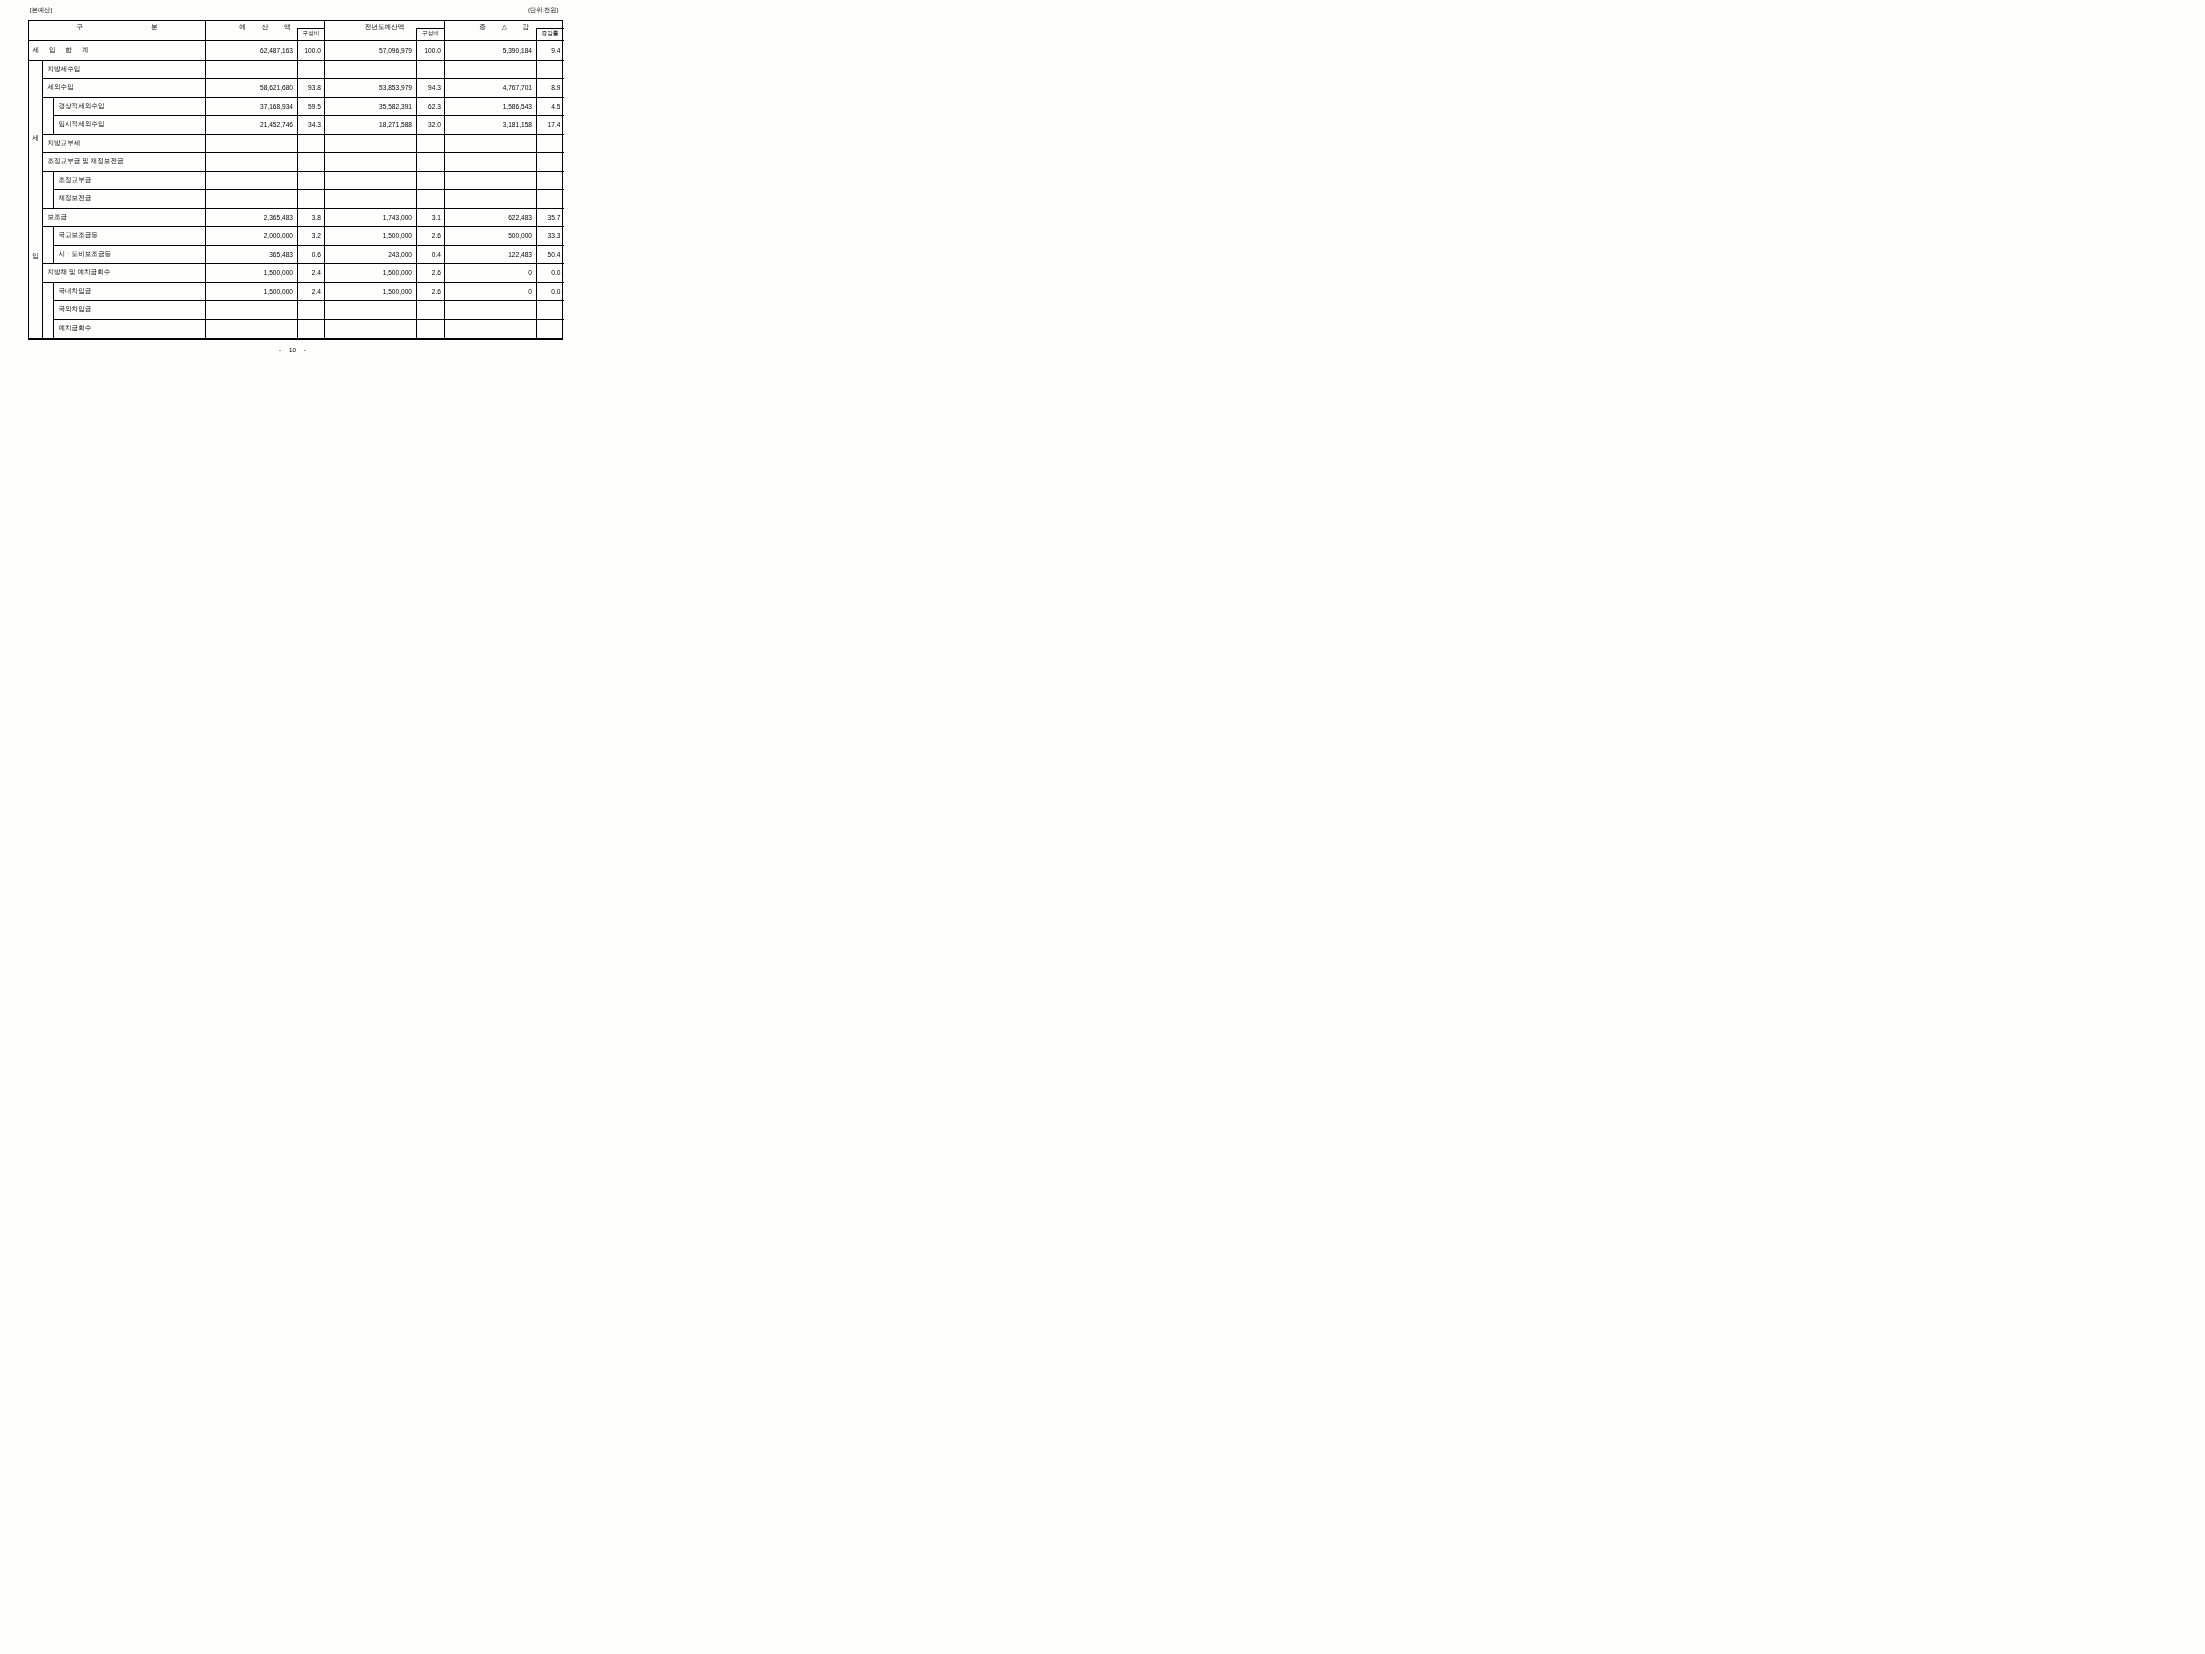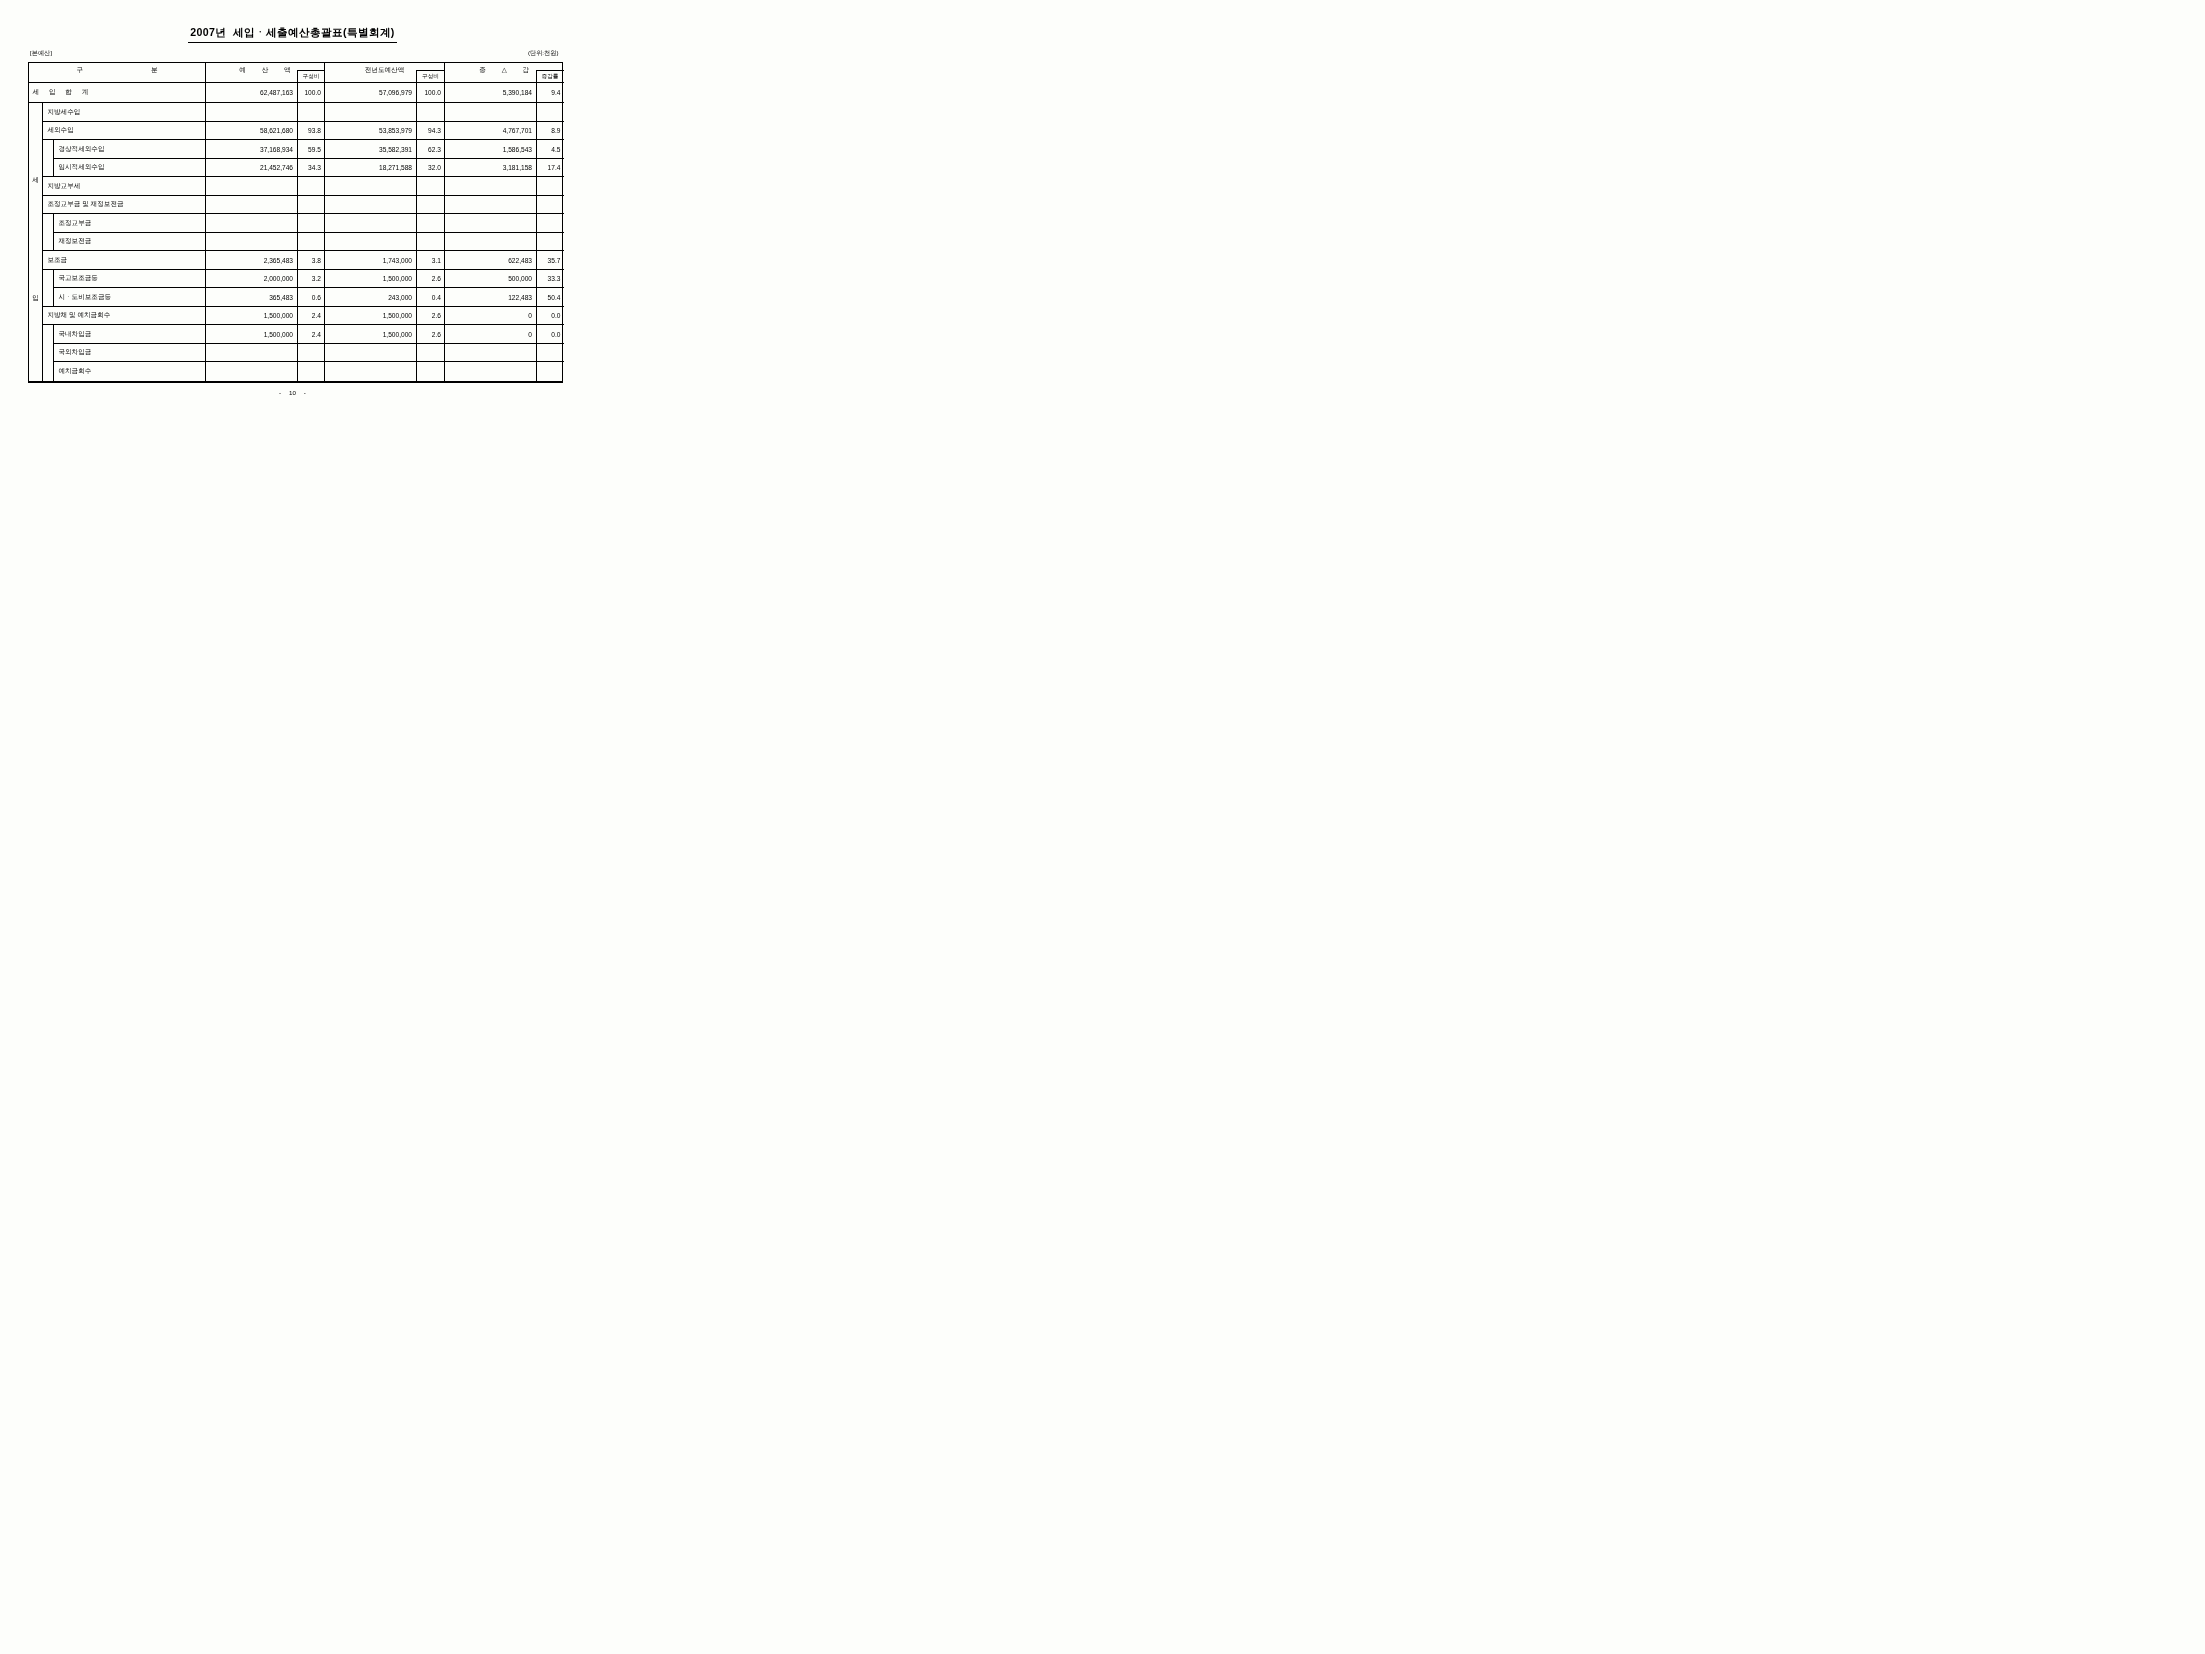--- a/index.html
+++ b/index.html
@@ -55,23 +55,20 @@
   .gutter span{position:absolute;left:0;right:0;text-align:center;}
   .g-top{top:73px;} .g-bot{top:191px;}
 
   .footer{margin-top:6.2px;text-align:center;font-size:6.2px;word-spacing:6.2px;white-space:pre;}
 </style>
 </head>
 <body>
 
 <div class="sheet">
 
-  <div class="title-wrap">
-    <div class="doc-title">2007년  세입ㆍ세출예산총괄표(특별회계)</div>
-  </div>
 
   <div class="meta-row">
     <span>[본예산]</span>
     <span>(단위:천원)</span>
   </div>
 
   <div class="tbl">
 
     <div class="hcell ws-head bR bB4" style="grid-area:1/1/2/4;">구 분</div>
     <div class="hcell bR bB4" style="grid-area:1/4/2/6;">

